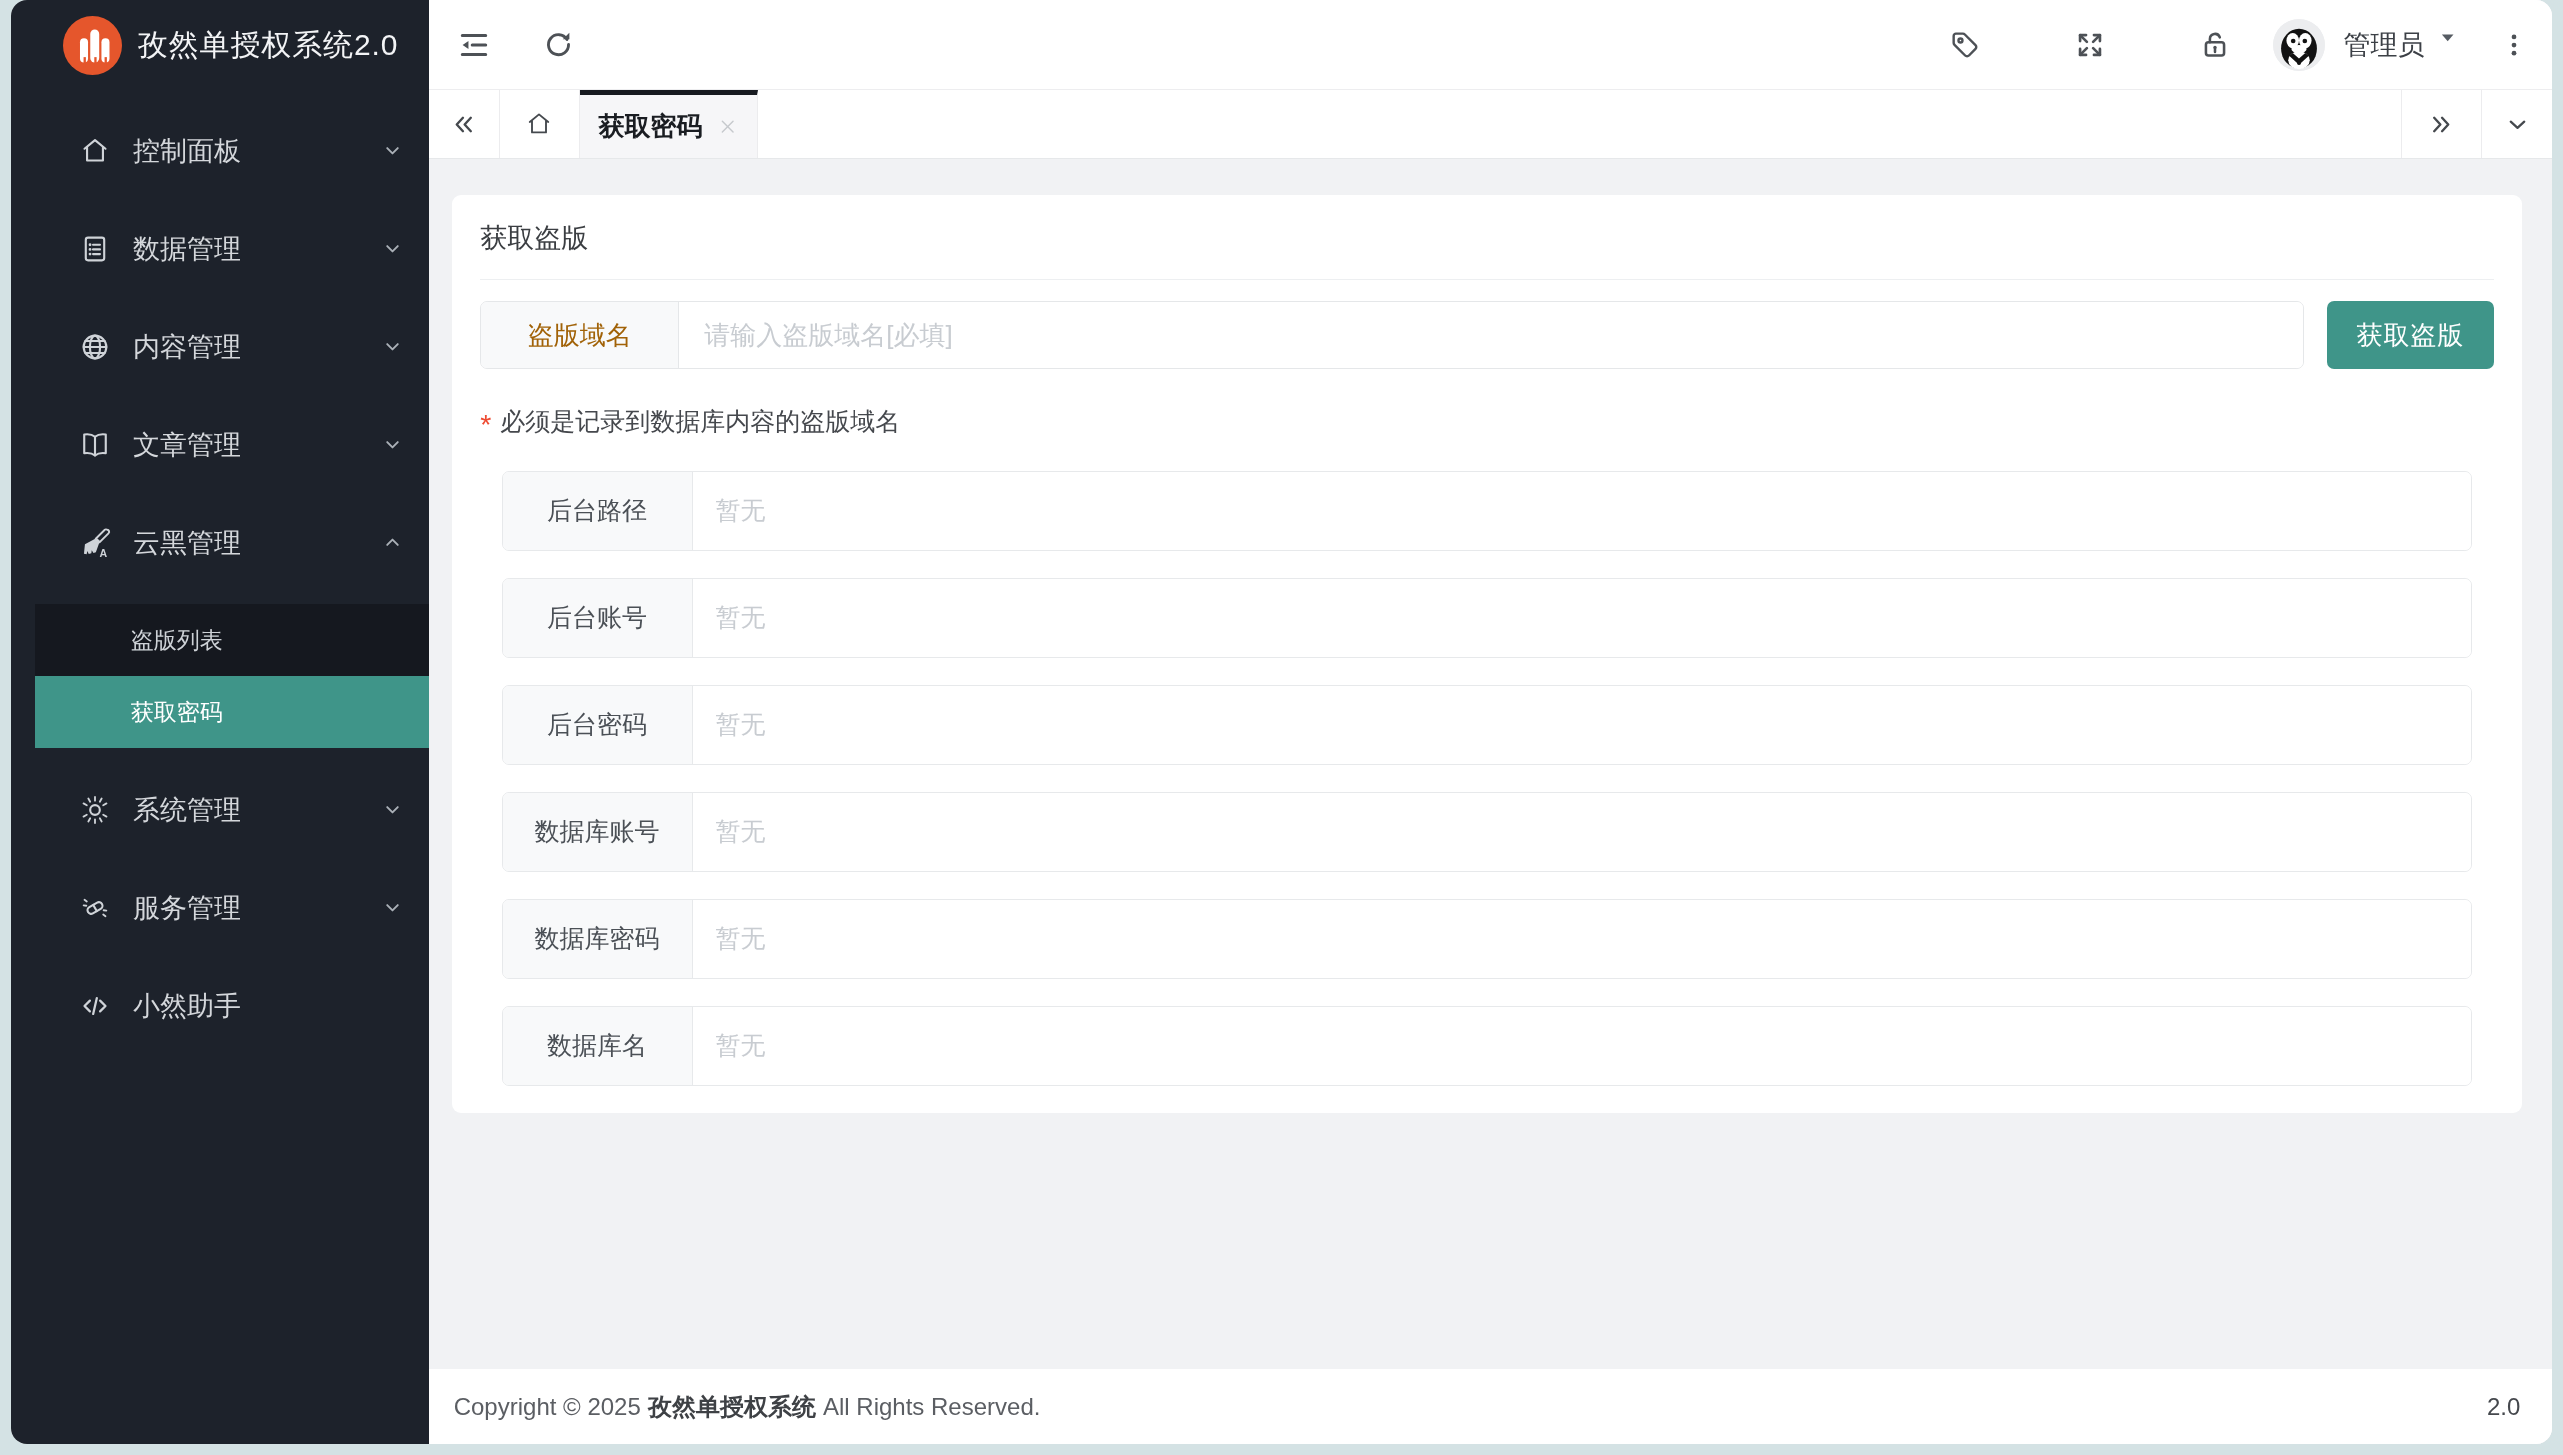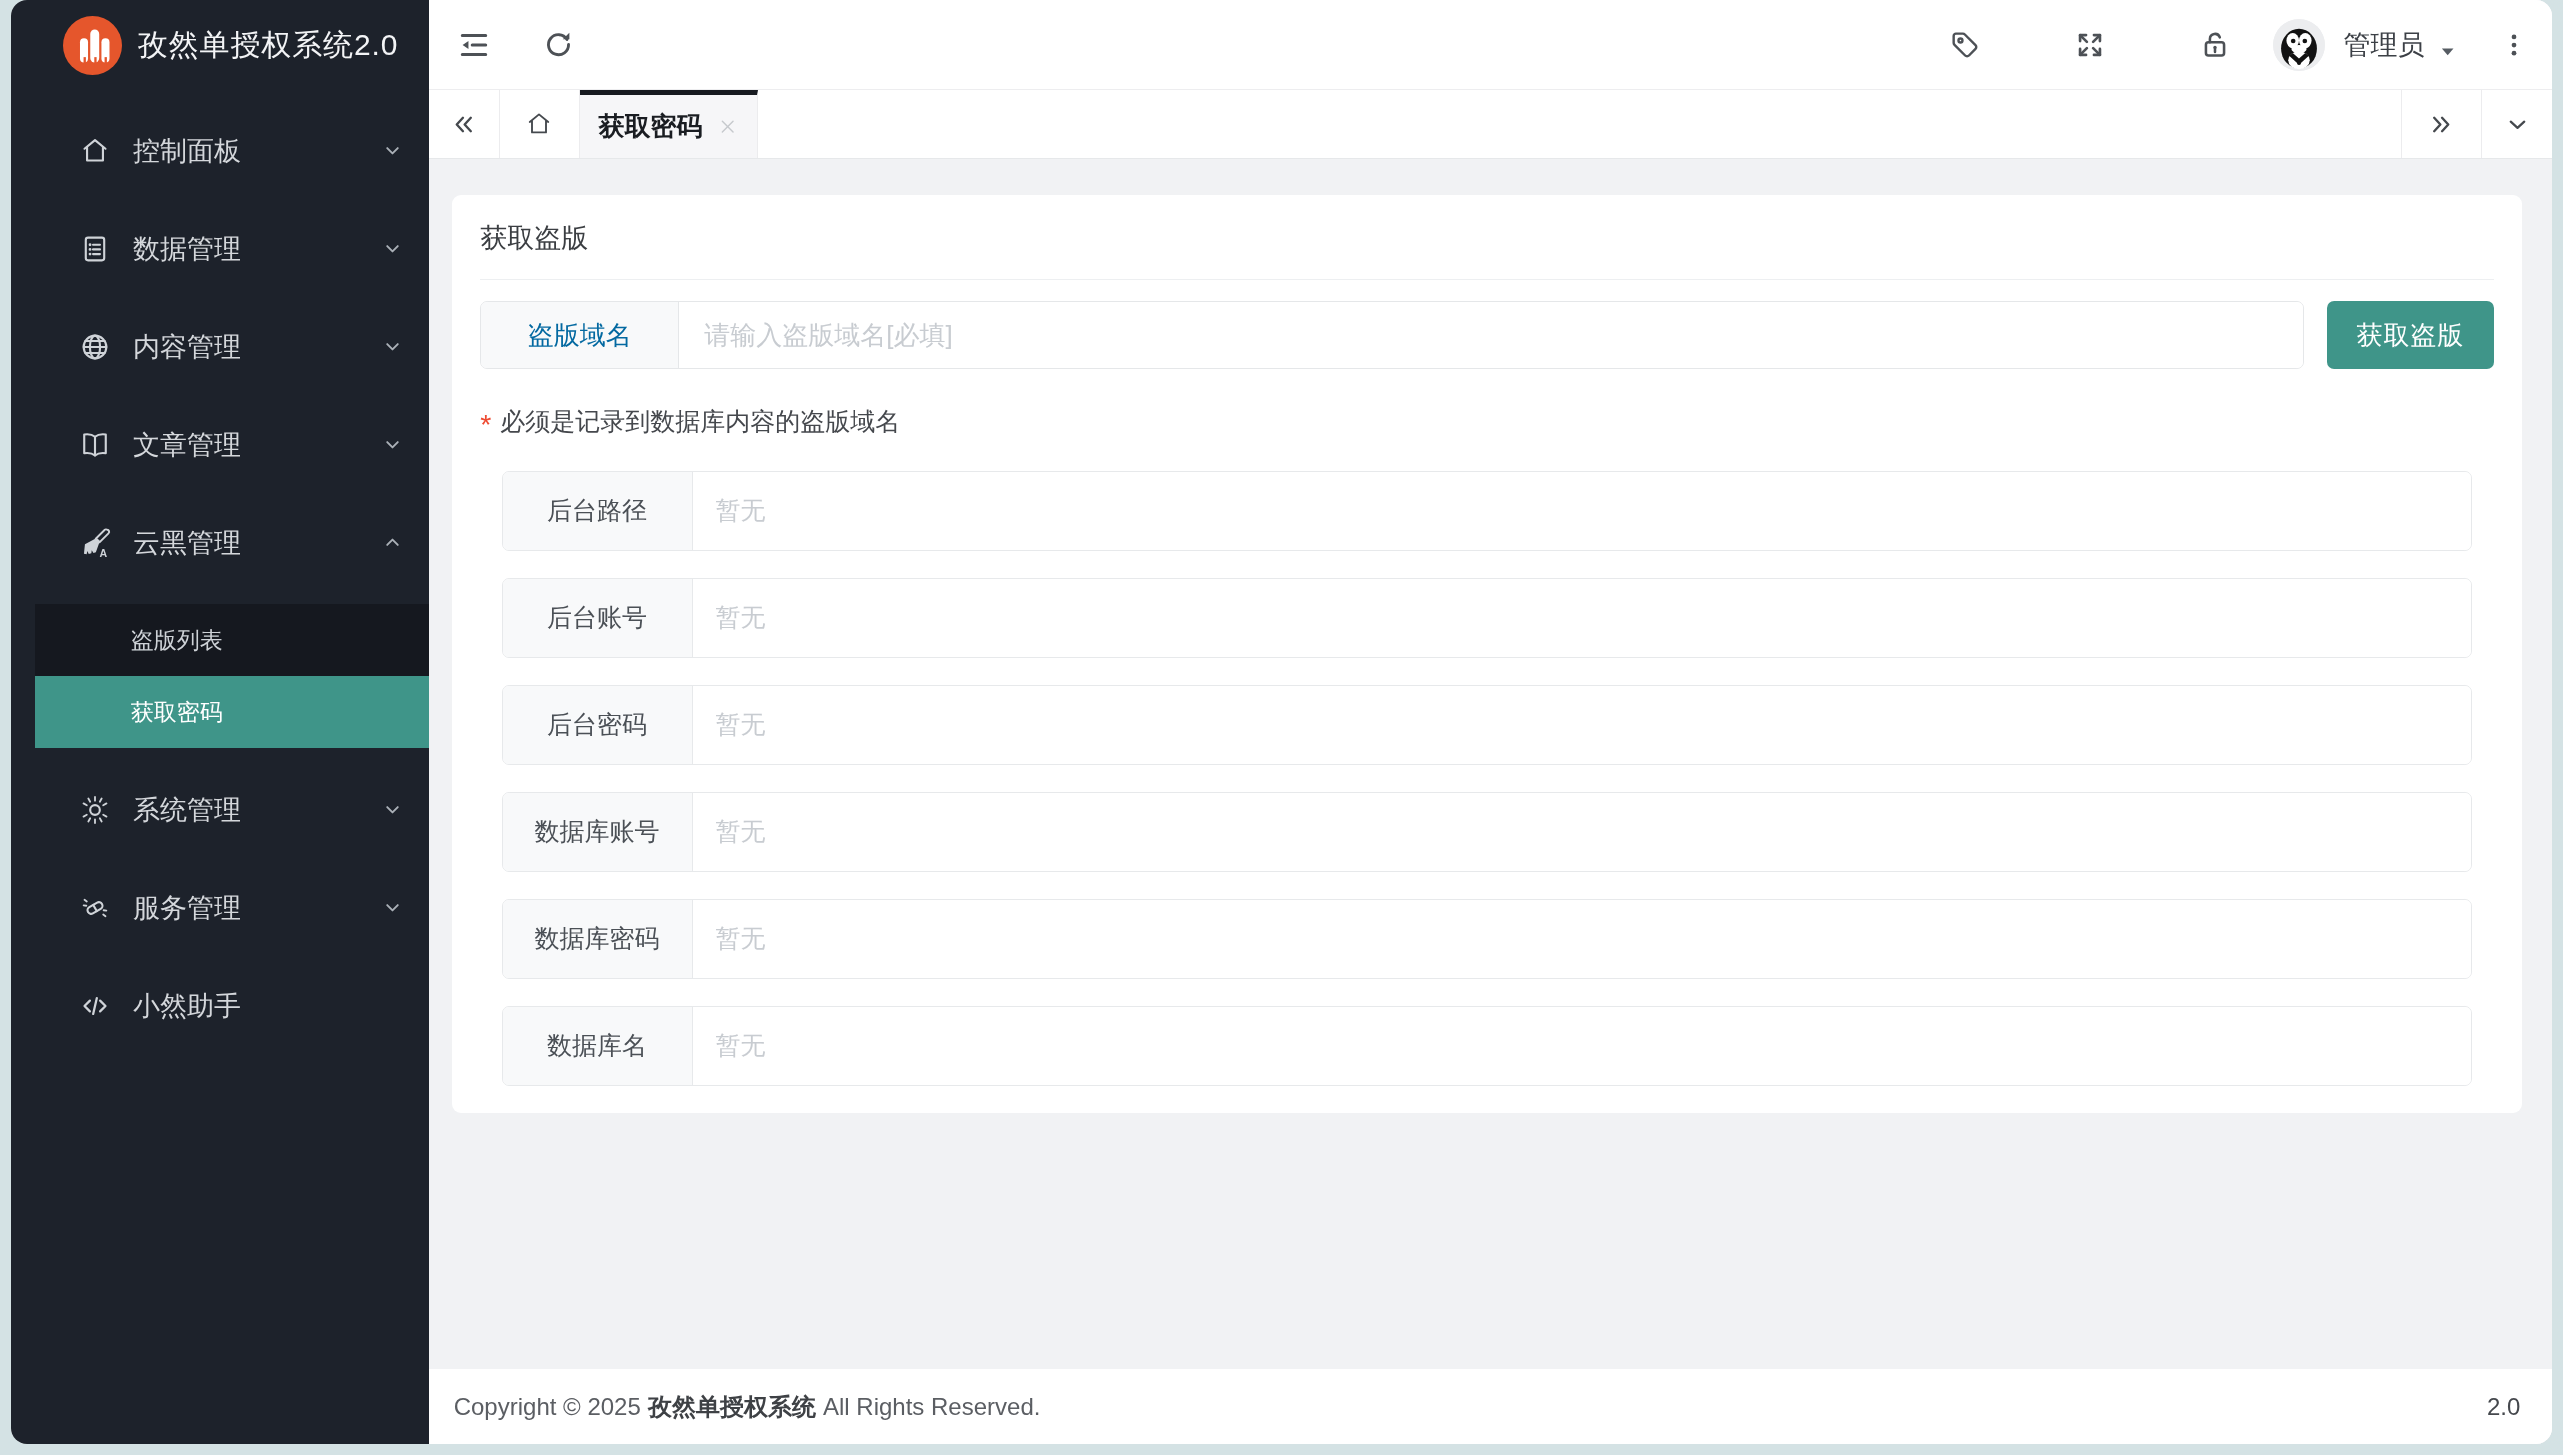--- a/index.html
+++ b/index.html
@@ -43,21 +43,21 @@
     height:90px; flex:0 0 90px; background:#fff; border-bottom:0.9px solid #ededef;
     display:flex; align-items:center; padding:0 23px 0 27px;
   }
   .tb-icon { width:36px; height:36px; color:#4d5156; cursor:pointer; }
   .tb-icon + .tb-icon { margin-left:50px; }
   .tb-right { margin-left:auto; display:flex; align-items:center; gap:41px; }
   .avatar {
     width:52px; height:52px; border-radius:50%; background:#eceef0; overflow:hidden;
     flex:0 0 52px; cursor:pointer;
   }
-  .user-wrap { display:flex; align-items:flex-end; gap:12.5px; cursor:pointer; margin-left:-23px;font-family:Liberation Serif, serif; }
+  .user-wrap { display:flex; align-items:flex-start; gap:12.5px; cursor:pointer; margin-left:-23px;font-family:Liberation Serif, serif; }
   .user-name { font-size:27px; color:#3c4046; white-space:nowrap; }
   .caret { width:21.4px; height:21.4px; color:#565c63; }
   
   .tabbar {
     height:69px; flex:0 0 69px; background:#fff; border-bottom:0.9px solid #e6e8ea;
     display:flex; align-items:stretch;
   }
   .tb-cell {
     display:flex; align-items:center; justify-content:center;
     border-right:0.9px solid #ececee; color:#45494e; cursor:pointer; background:#fff;
@@ -82,21 +82,21 @@
     font-size:27px; color:#3b3e42;
   }
   .query-row { margin-top:21.4px; display:flex; height:68px; }
   .igroup {
     flex:1; display:flex; border:0.9px solid #e5e7e9; border-radius:7.1px;
     overflow:hidden; background:#fff;
   }
   .iaddon {
     width:198px; flex:0 0 198px; background:#f8f9fa; border-right:0.9px solid #e5e7e9;
     display:flex; align-items:center; justify-content:center;
-    font-size:26px; color:#0369a1; white-space:nowrap;
+    font-size:26px; color:#a16207; white-space:nowrap;
   }
   .igroup input {
     flex:1; border:none; outline:none; padding:0 25px; font-size:26px;
     font-family:inherit; color:#3c4045; background:#fff; min-width:0;
   }
   input::placeholder { color:#c8ccd1; opacity:1; }
   .btn-primary {
     width:167px; flex:0 0 167px; margin-left:23px; border:none; border-radius:7.1px;
     background:#3f9589; color:#fff; font-size:26px; font-family:inherit;
     cursor:pointer; letter-spacing:0.9px;

